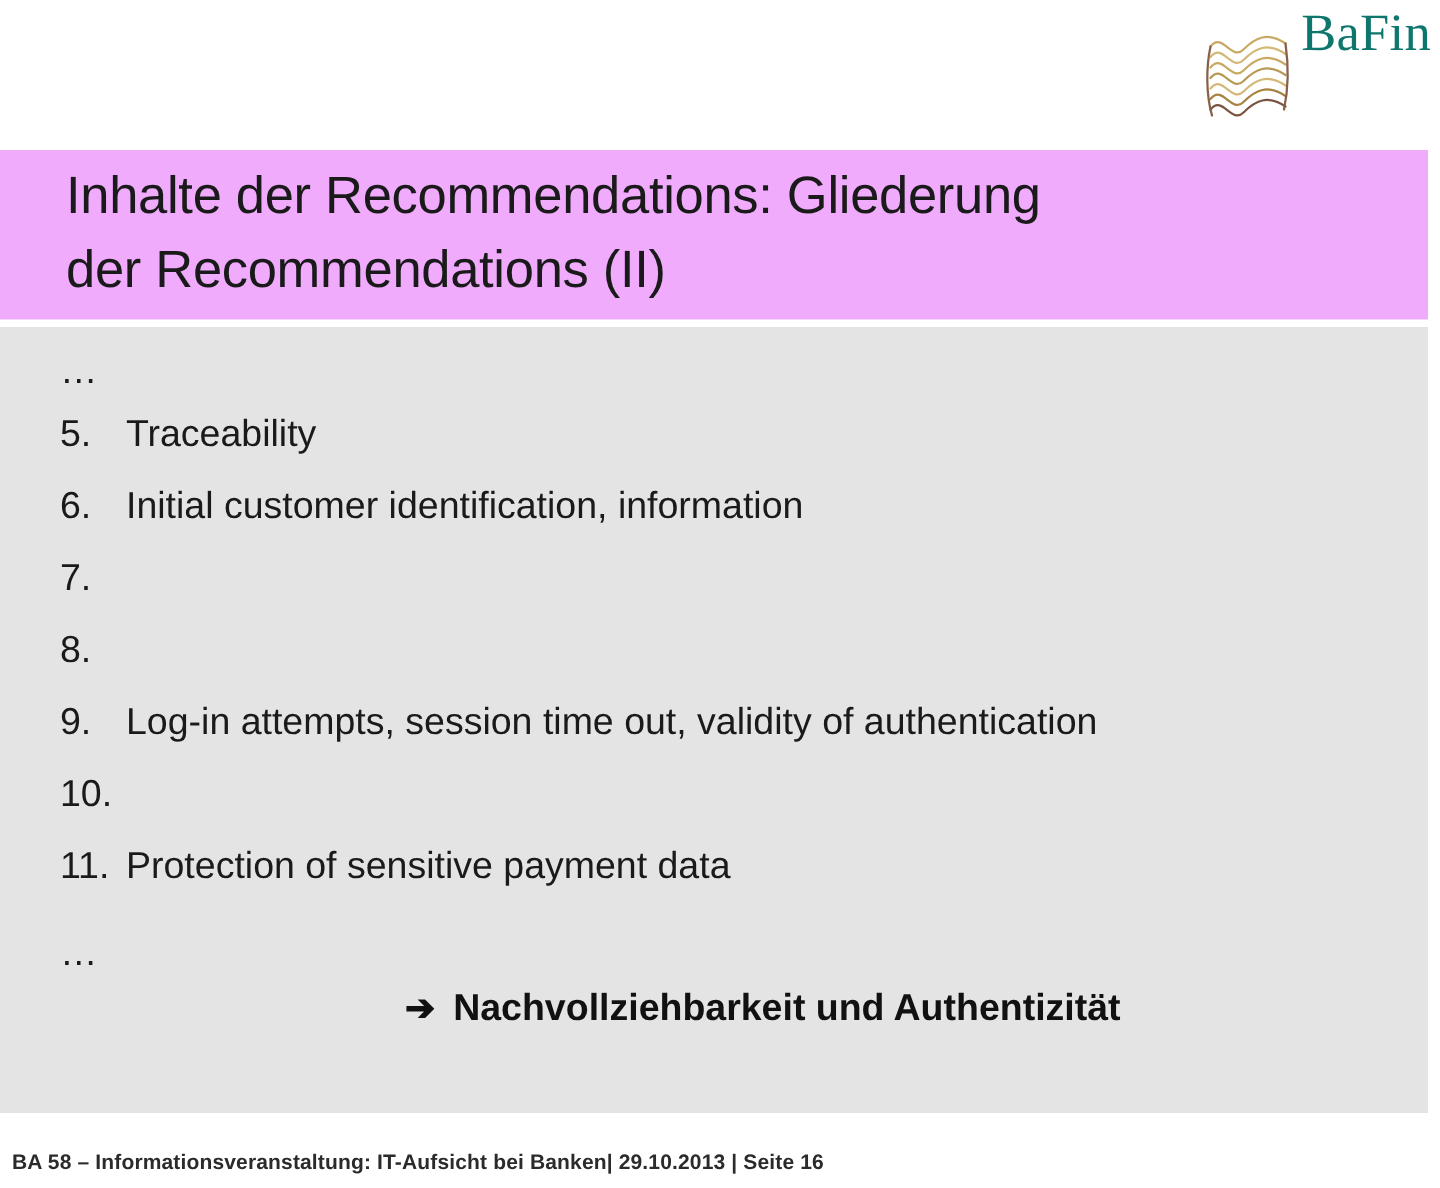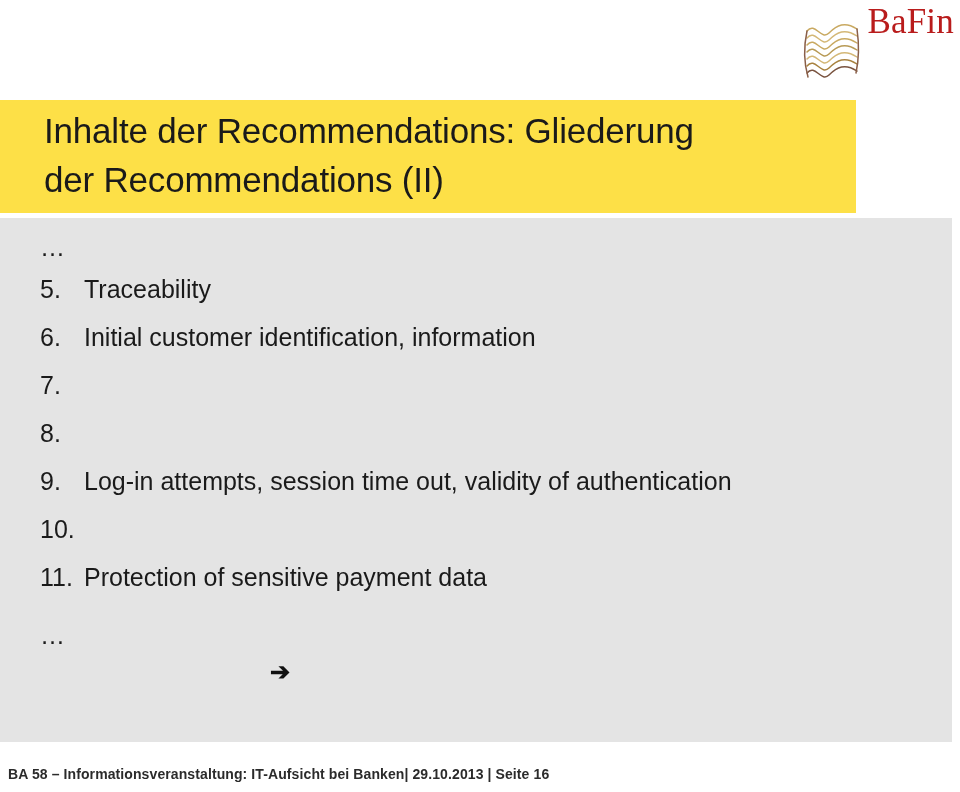--- a/index.html
+++ b/index.html
@@ -38,33 +38,33 @@
     height: 72px;
     margin-top: 13px;
     margin-right: 4px;
     display: block;
   }
   .logo-word {
     font-family: "Liberation Serif", serif;
     font-size: 35px;
     line-height: 1;
     letter-spacing: 0.2px;
-    color: #b91c1c;
+    color: #0f766e;
     margin-top: 2px;
     white-space: nowrap;
   }
 
   
   .title-band {
     position: absolute;
     left: 0;
     top: 100px;
-    width: 856px;
+    width: 952px;
     height: 113px;
-    background: #fde047;
+    background: #f0abfc;
   }
   .slide-title {
     position: absolute;
     left: 44px;
     top: 6px;
     width: 890px;
     font-size: 35px;
     line-height: 49px;
     font-weight: normal;
     color: #1a1a1a;
@@ -227,18 +227,19 @@
         <span class="num">11.</span>
         <span class="txt">Protection of sensitive payment data</span>
       </li>
 
     </ul>
 
     <div class="ellipsis-bottom">…</div>
 
     <div class="conclusion">
       <span class="arrow">➔</span>
+      <span>Nachvollziehbarkeit und Authentizität</span>
     </div>
 
   </div>
 </div>
 
 <div class="footer">BA 58 – Informationsveranstaltung: IT-Aufsicht bei Banken| 29.10.2013 | Seite 16</div>
 
 </body></html>

